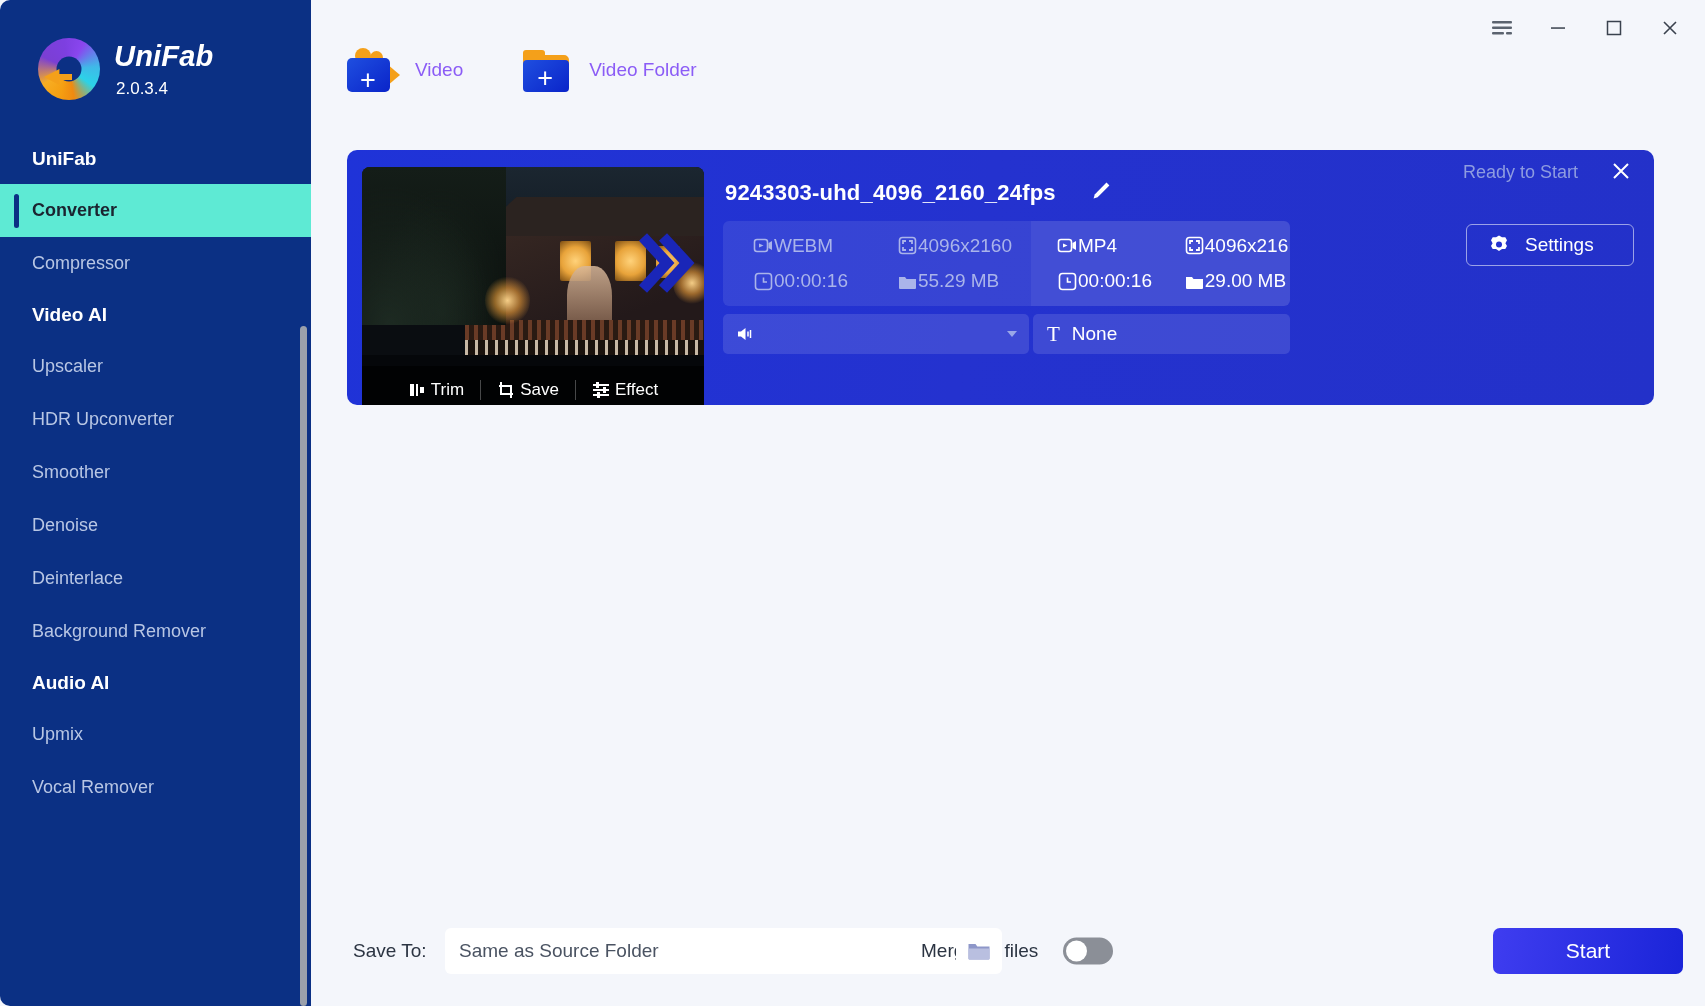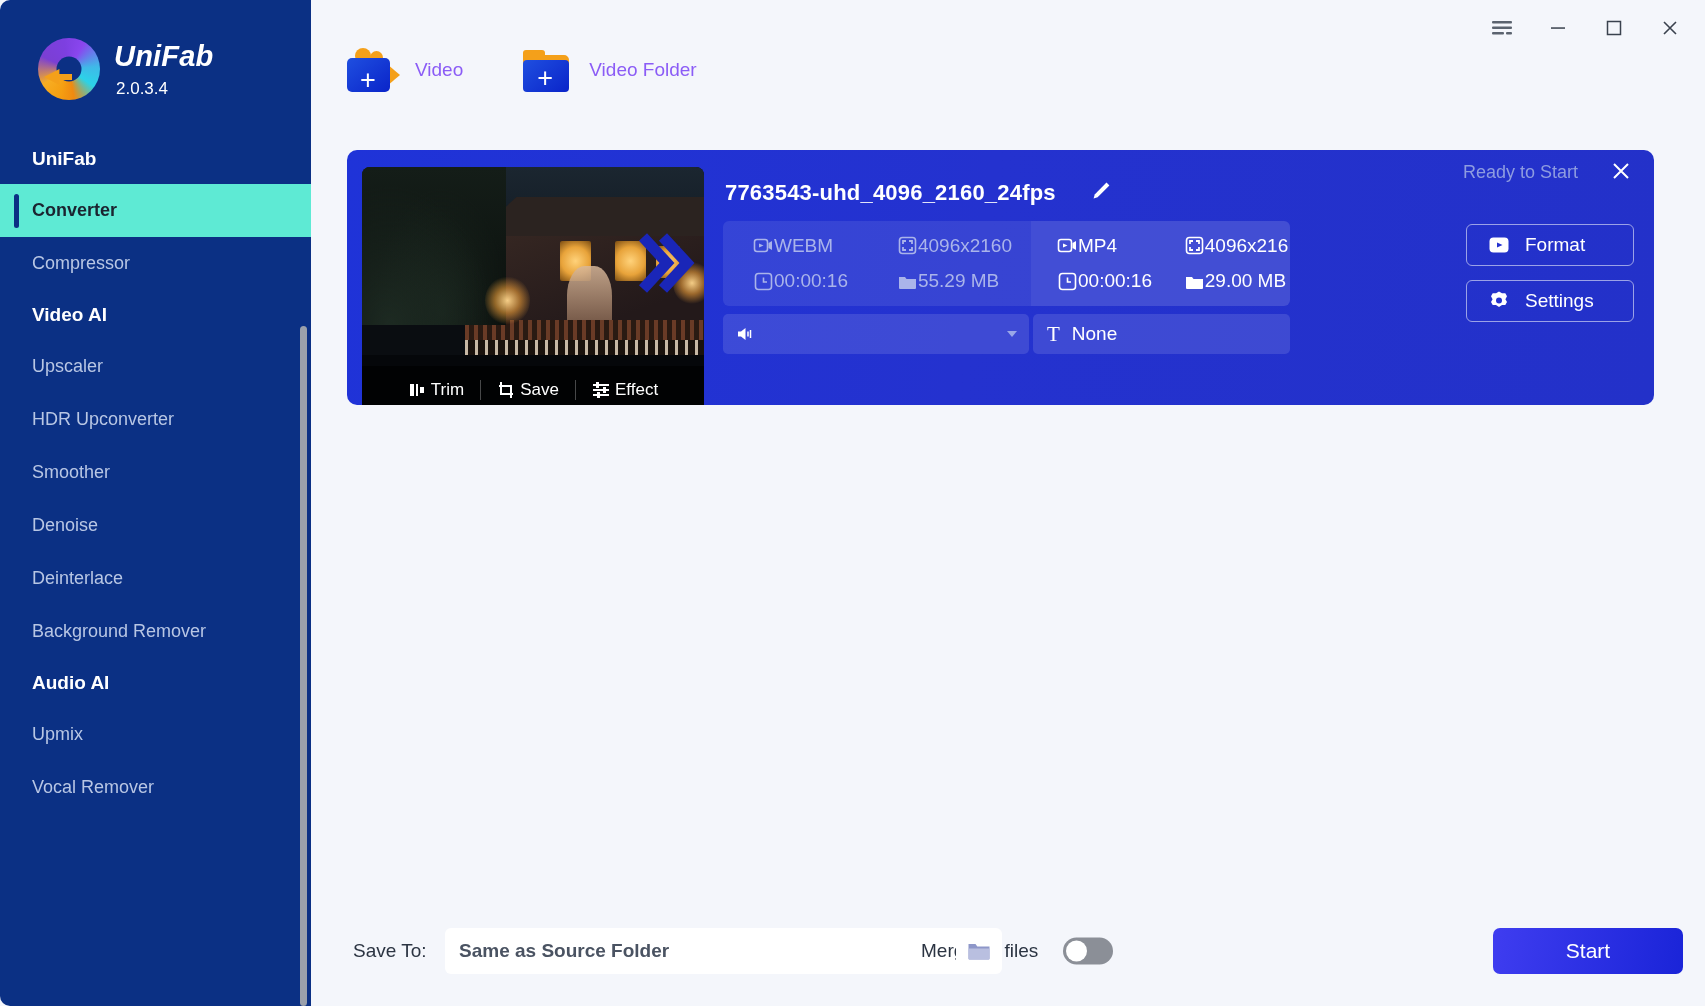--- a/index.html
+++ b/index.html
@@ -439,21 +439,20 @@
   .save-input {
     position: absolute; left: 134px; top: 50%;
     transform: translateY(-50%);
     width: 548px; height: 46px;
     background: #ffffff;
     border-radius: 6px;
     display: flex; align-items: center;
     padding: 0 14px;
     color: #4a5362; font-size: 19px;
     cursor: text;
-    font-weight: bold;
   }
   .folder-btn {
     position: absolute; left: 645px; top: 50%;
     transform: translateY(-50%);
     width: 46px; height: 46px;
     background: #ffffff;
     border-radius: 6px;
     display:flex; align-items:center; justify-content:center;
     cursor: pointer;
     z-index: 3;
@@ -646,21 +645,21 @@
               <rect x="4" y="1" width="3" height="6" fill="#fff"></rect>
               <rect x="11" y="6" width="3" height="6" fill="#fff"></rect>
               <rect x="5" y="11" width="3" height="6" fill="#fff"></rect>
             </svg>
             <span>Effect</span>
           </div>
         </div>
       </div>
 
       <div class="file-title">
-        <div class="file-name">7763543-uhd_4096_2160_24fps</div>
+        <div class="file-name">9243303-uhd_4096_2160_24fps</div>
         <span class="edit-ico">
           <svg width="22" height="22" viewBox="0 0 22 22">
             <path d="M16.5 2.6 L19.4 5.5 L7.6 17.3 L3.6 18.4 L4.7 14.4 Z" fill="#ffffff"></path>
           </svg>
         </span>
       </div>
 
       <div class="meta">
         <div class="meta-src">
           <div class="meta-cell">
@@ -744,27 +743,20 @@
         </div>
         <div class="sub-sel">
           <span class="tglyph">T</span>
           <span>None</span>
         </div>
       </div>
 
       <div class="side-actions">
         <div class="act-btn">
           <svg width="24" height="24" viewBox="0 0 24 24">
-            <rect x="2.5" y="4.5" width="19" height="15" rx="4" fill="#ffffff"></rect>
-            <path d="M10 9.5 L15.5 12 L10 14.5 Z" fill="#2432cf"></path>
-          </svg>
-          <span>Format</span>
-        </div>
-        <div class="act-btn">
-          <svg width="24" height="24" viewBox="0 0 24 24">
             <path d="M12 2.5 l3 1.8 h3.3 l1.7 3 -1.6 2.9 1.6 2.9 -1.7 3 H15 l-3 1.8 -3 -1.8 H5.7 L4 13.1 5.6 10.2 4 7.3 l1.7 -3 H9 Z" fill="#ffffff"></path>
             <circle cx="12" cy="11.5" r="3" fill="#2432cf"></circle>
           </svg>
           <span>Settings</span>
         </div>
       </div>
     </div>
 
     <div class="bottombar">
       <span class="save-label">Save To:</span>

